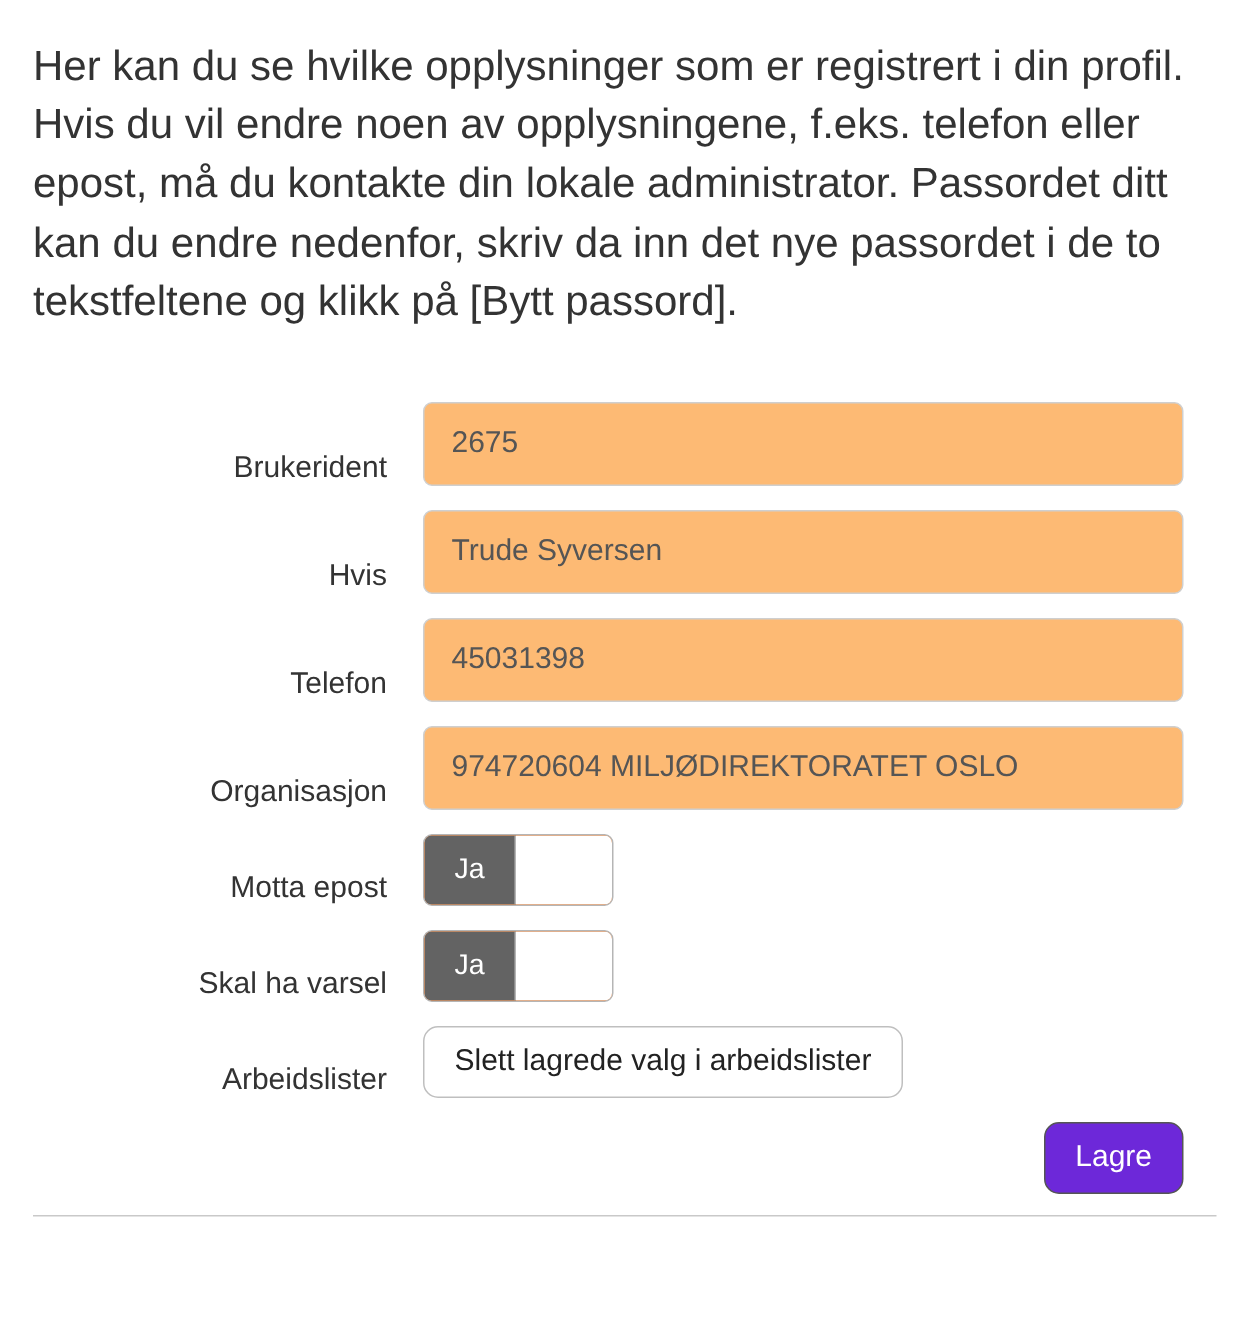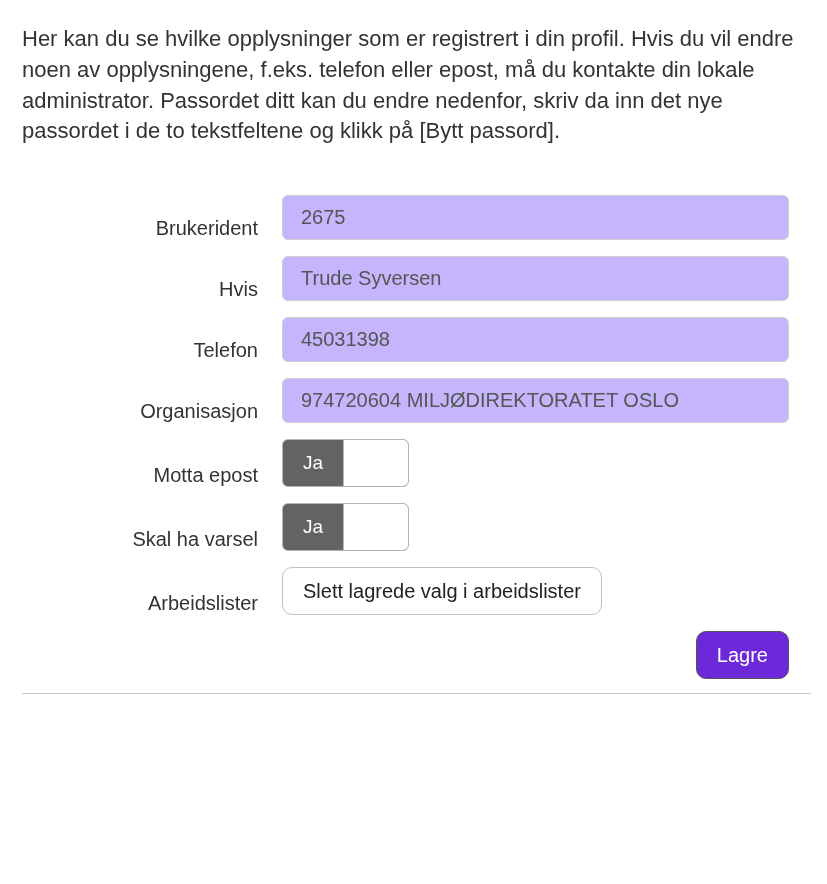--- a/index.html
+++ b/index.html
@@ -8,21 +8,21 @@
     padding: 0;
     font-family: "Segoe UI", Arial, sans-serif;
     color: #333;
     background: #fff;
   }
   .page {
     width: 827px;
     padding: 24px 16px 16px 22px;
   }
   .intro {
-    font-size: 22px;
+    font-size: 28px;
     line-height: 1.4;
     color: #333;
     margin-bottom: 48px;
     max-width: 780px;
   }
   .form-area {
     padding-left: 60px;
     padding-right: 22px;
   }
   .form-row {
@@ -37,25 +37,25 @@
     color: #333;
     padding-right: 24px;
     flex-shrink: 0;
   }
   .form-control-wrap {
     flex: 1;
     display: flex;
   }
   .text-input {
     width: 100%;
-    height: 45px;
+    height: 56px;
     padding: 0 18px;
     font-size: 20px;
     color: #555;
-    background: #c4b5fd;
+    background: #fdba74;
     border: 1px solid #cfcfcf;
     border-radius: 6px;
     outline: none;
     font-family: inherit;
   }
   .toggle {
     display: inline-flex;
     align-items: stretch;
     height: 48px;
     border: 1px solid #b5b5b5;

